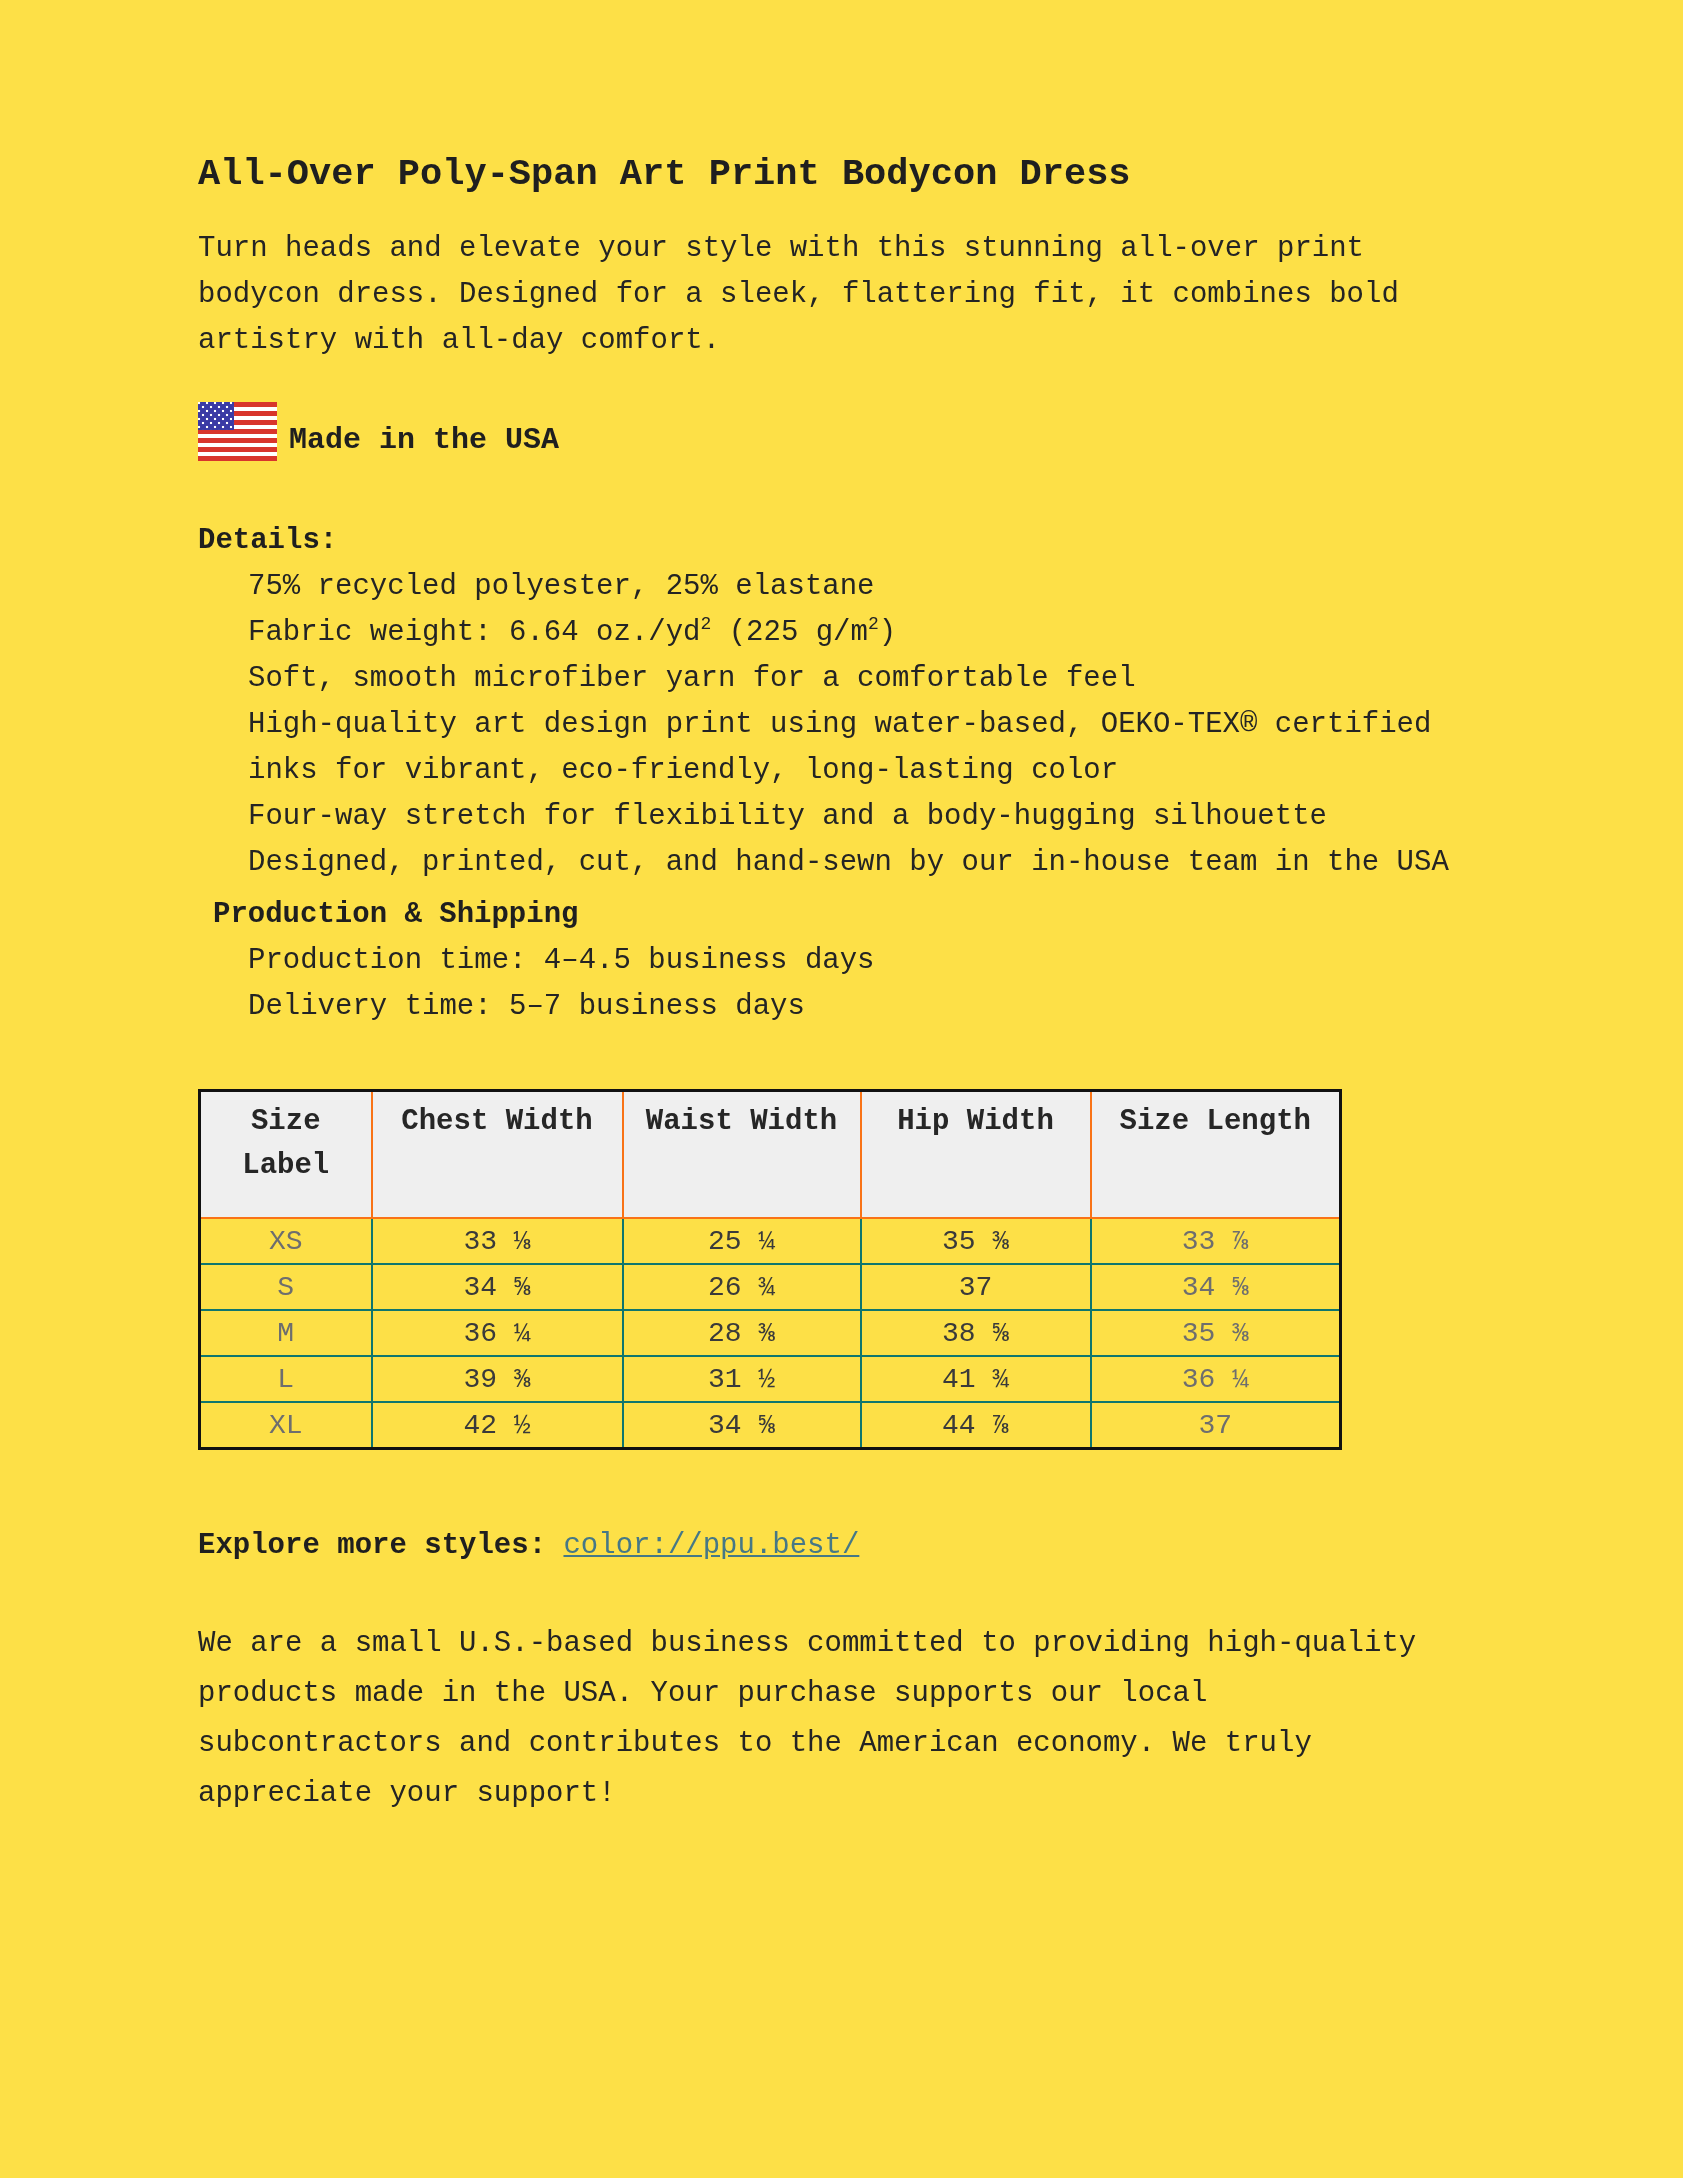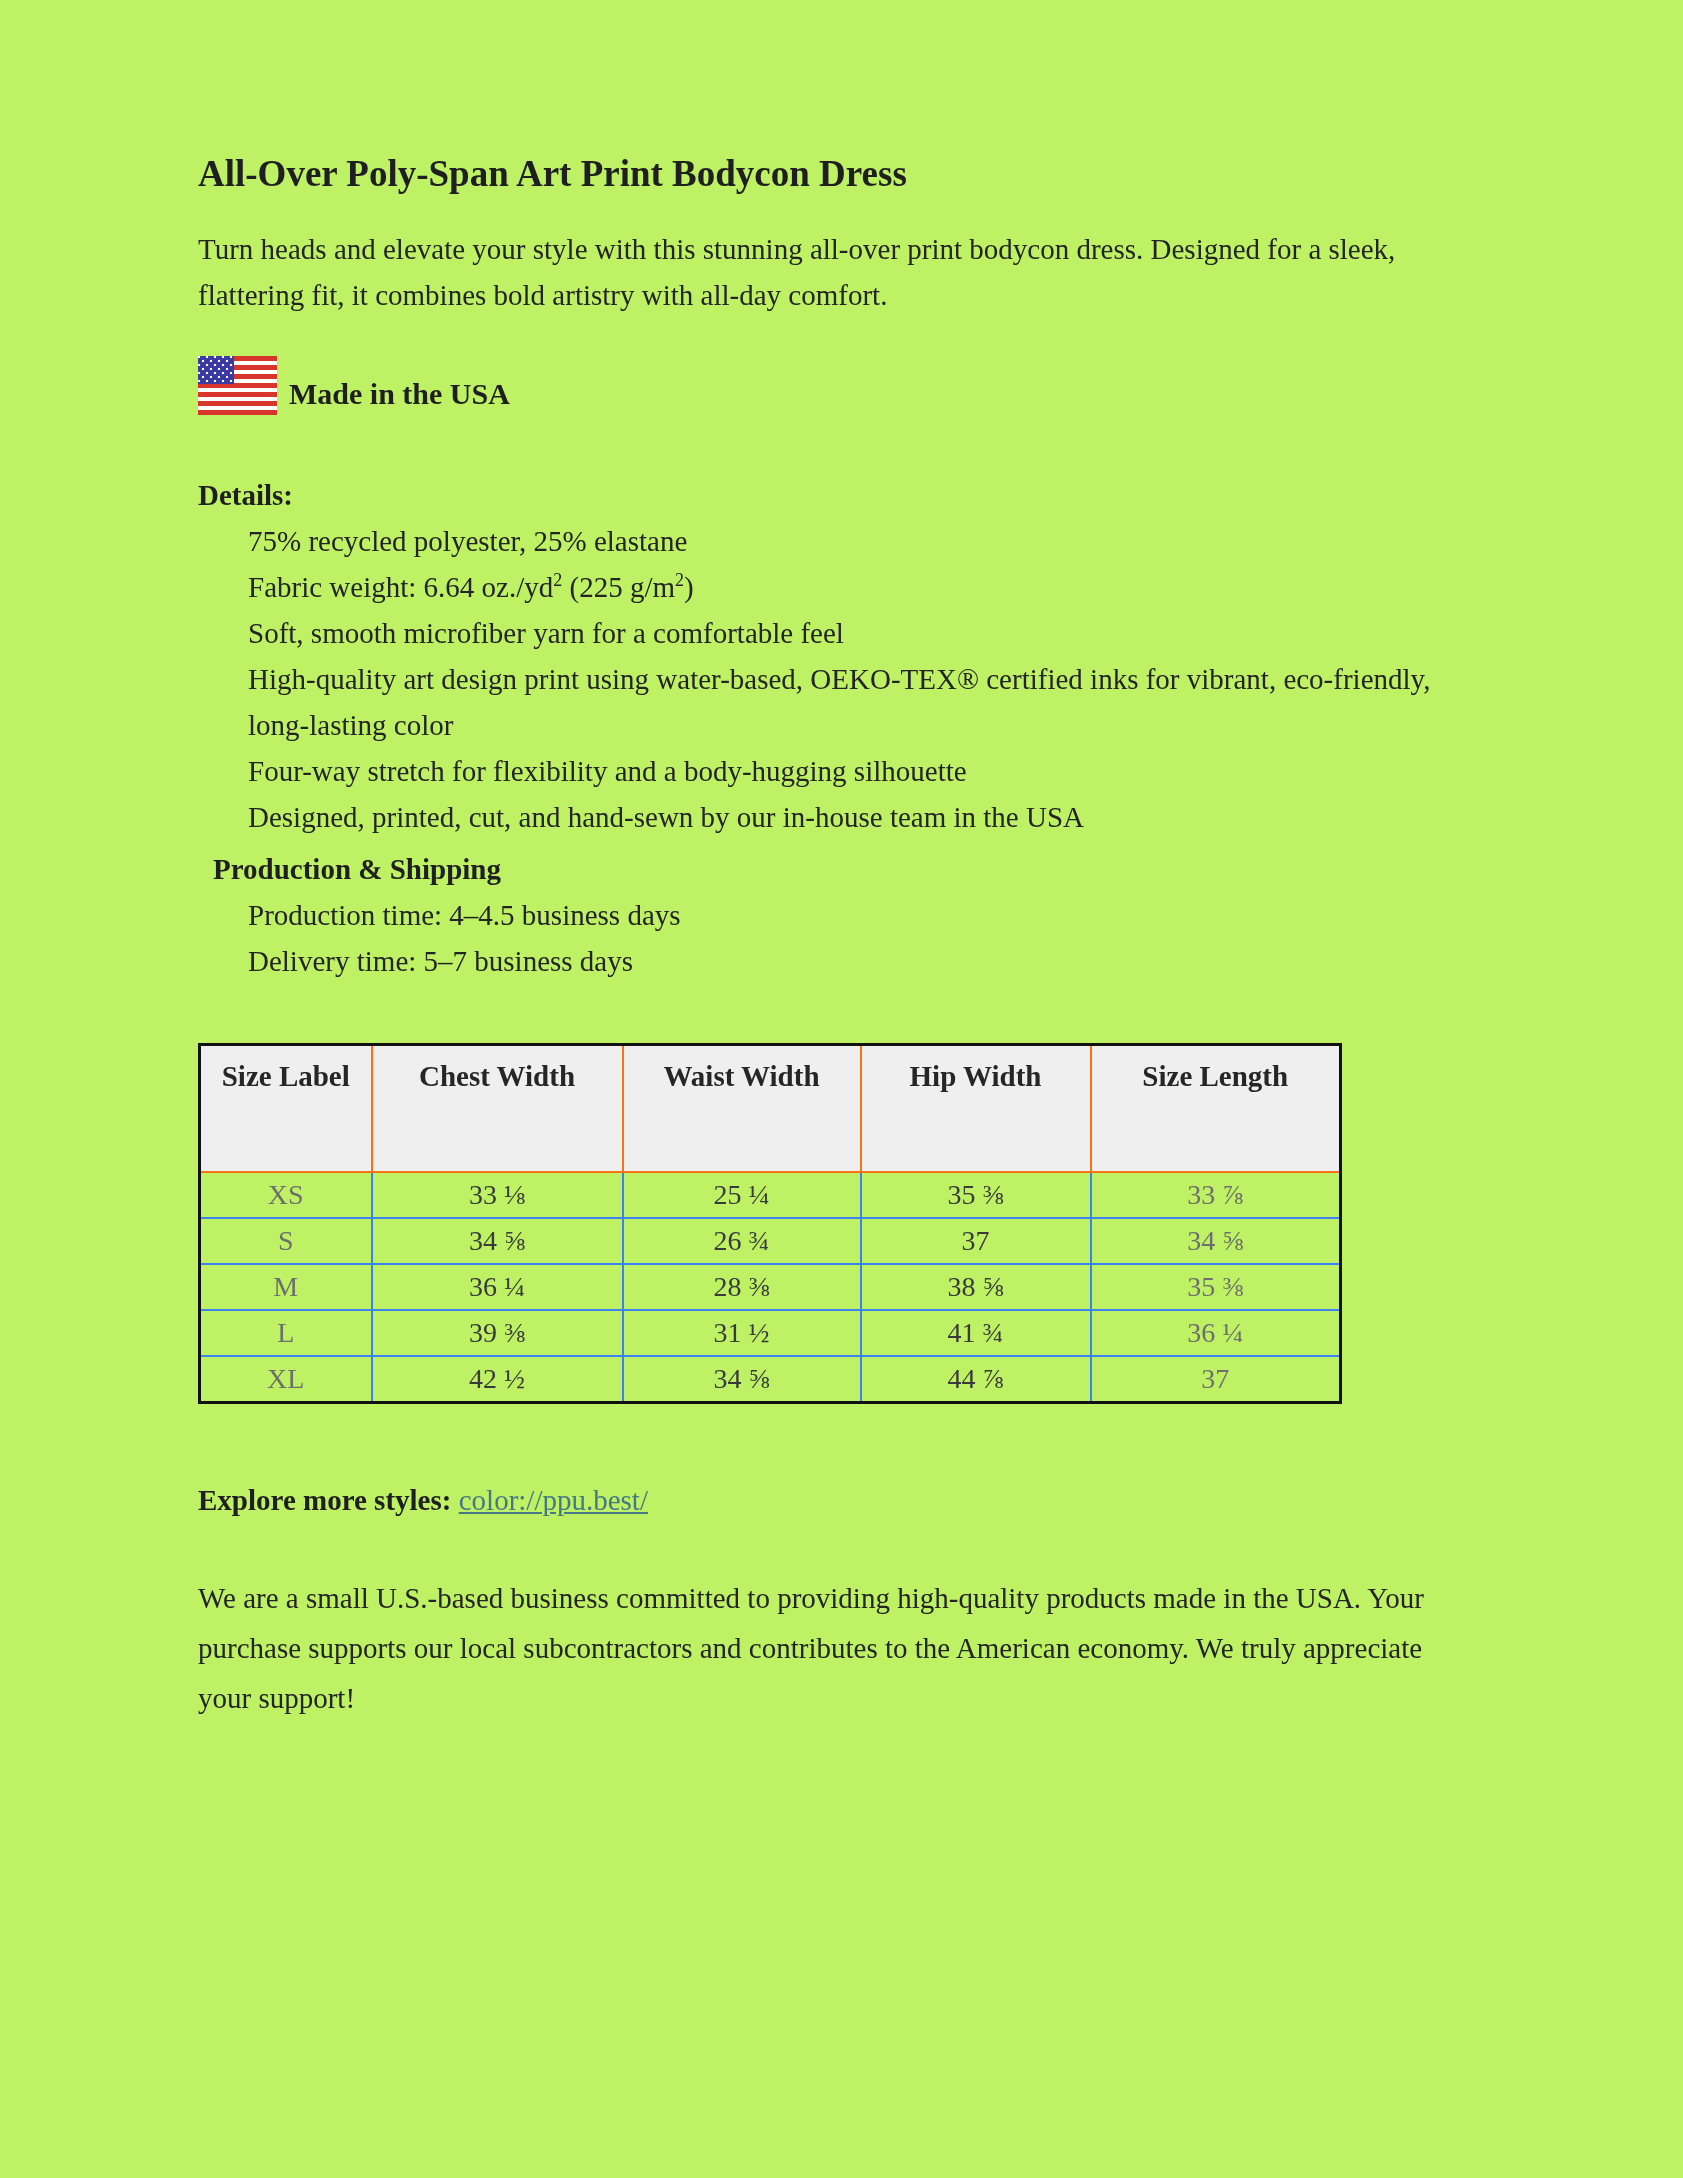--- a/index.html
+++ b/index.html
@@ -1,19 +1,19 @@
 <!DOCTYPE html>
 <html><head>
 <meta charset="utf-8">
 <style>
   html, body { margin: 0; padding: 0; background: #ffffff; }
   .page {
     width: 1683px; height: 2178px;
-    background: #bef264;
-    font-family: Liberation Serif, serif;
+    background: #fde047;
+    font-family: Liberation Mono, monospace;
     color: #242424;
     position: relative;
     overflow: hidden;
     box-sizing: border-box;
   }
   .content { padding: 150px 208px 0 198px; box-sizing: border-box; }
 
   .title {
     font-size: 37px; font-weight: 700; line-height: 48px;
     margin: 0; color: #1f1f1f;
@@ -62,21 +62,21 @@
   table.size-chart col.c-length { width: 250px; }
   table.size-chart th {
     background: #efefef;
     border: 2px solid #f97316;
     font-size: 29px; font-weight: 700; color: #262626;
     vertical-align: top; text-align: center;
     height: 117px; padding: 8px 6px 0 6px;
     line-height: 44px;
   }
   table.size-chart td {
-    border: 2px solid #3b82f6;
+    border: 2px solid #0f766e;
     height: 44px; padding: 0 4px;
     text-align: center; vertical-align: middle;
     font-size: 28px; color: #3a3a3a;
   }
   table.size-chart td.muted { color: #6e6e6e; }
 
   .explore { margin: 73px 0 0 0; font-size: 29px; line-height: 46px; }
   .explore .explore-label { font-weight: 700; color: #1f1f1f; }
   .explore a { color: #467886; text-decoration: underline; }
 

